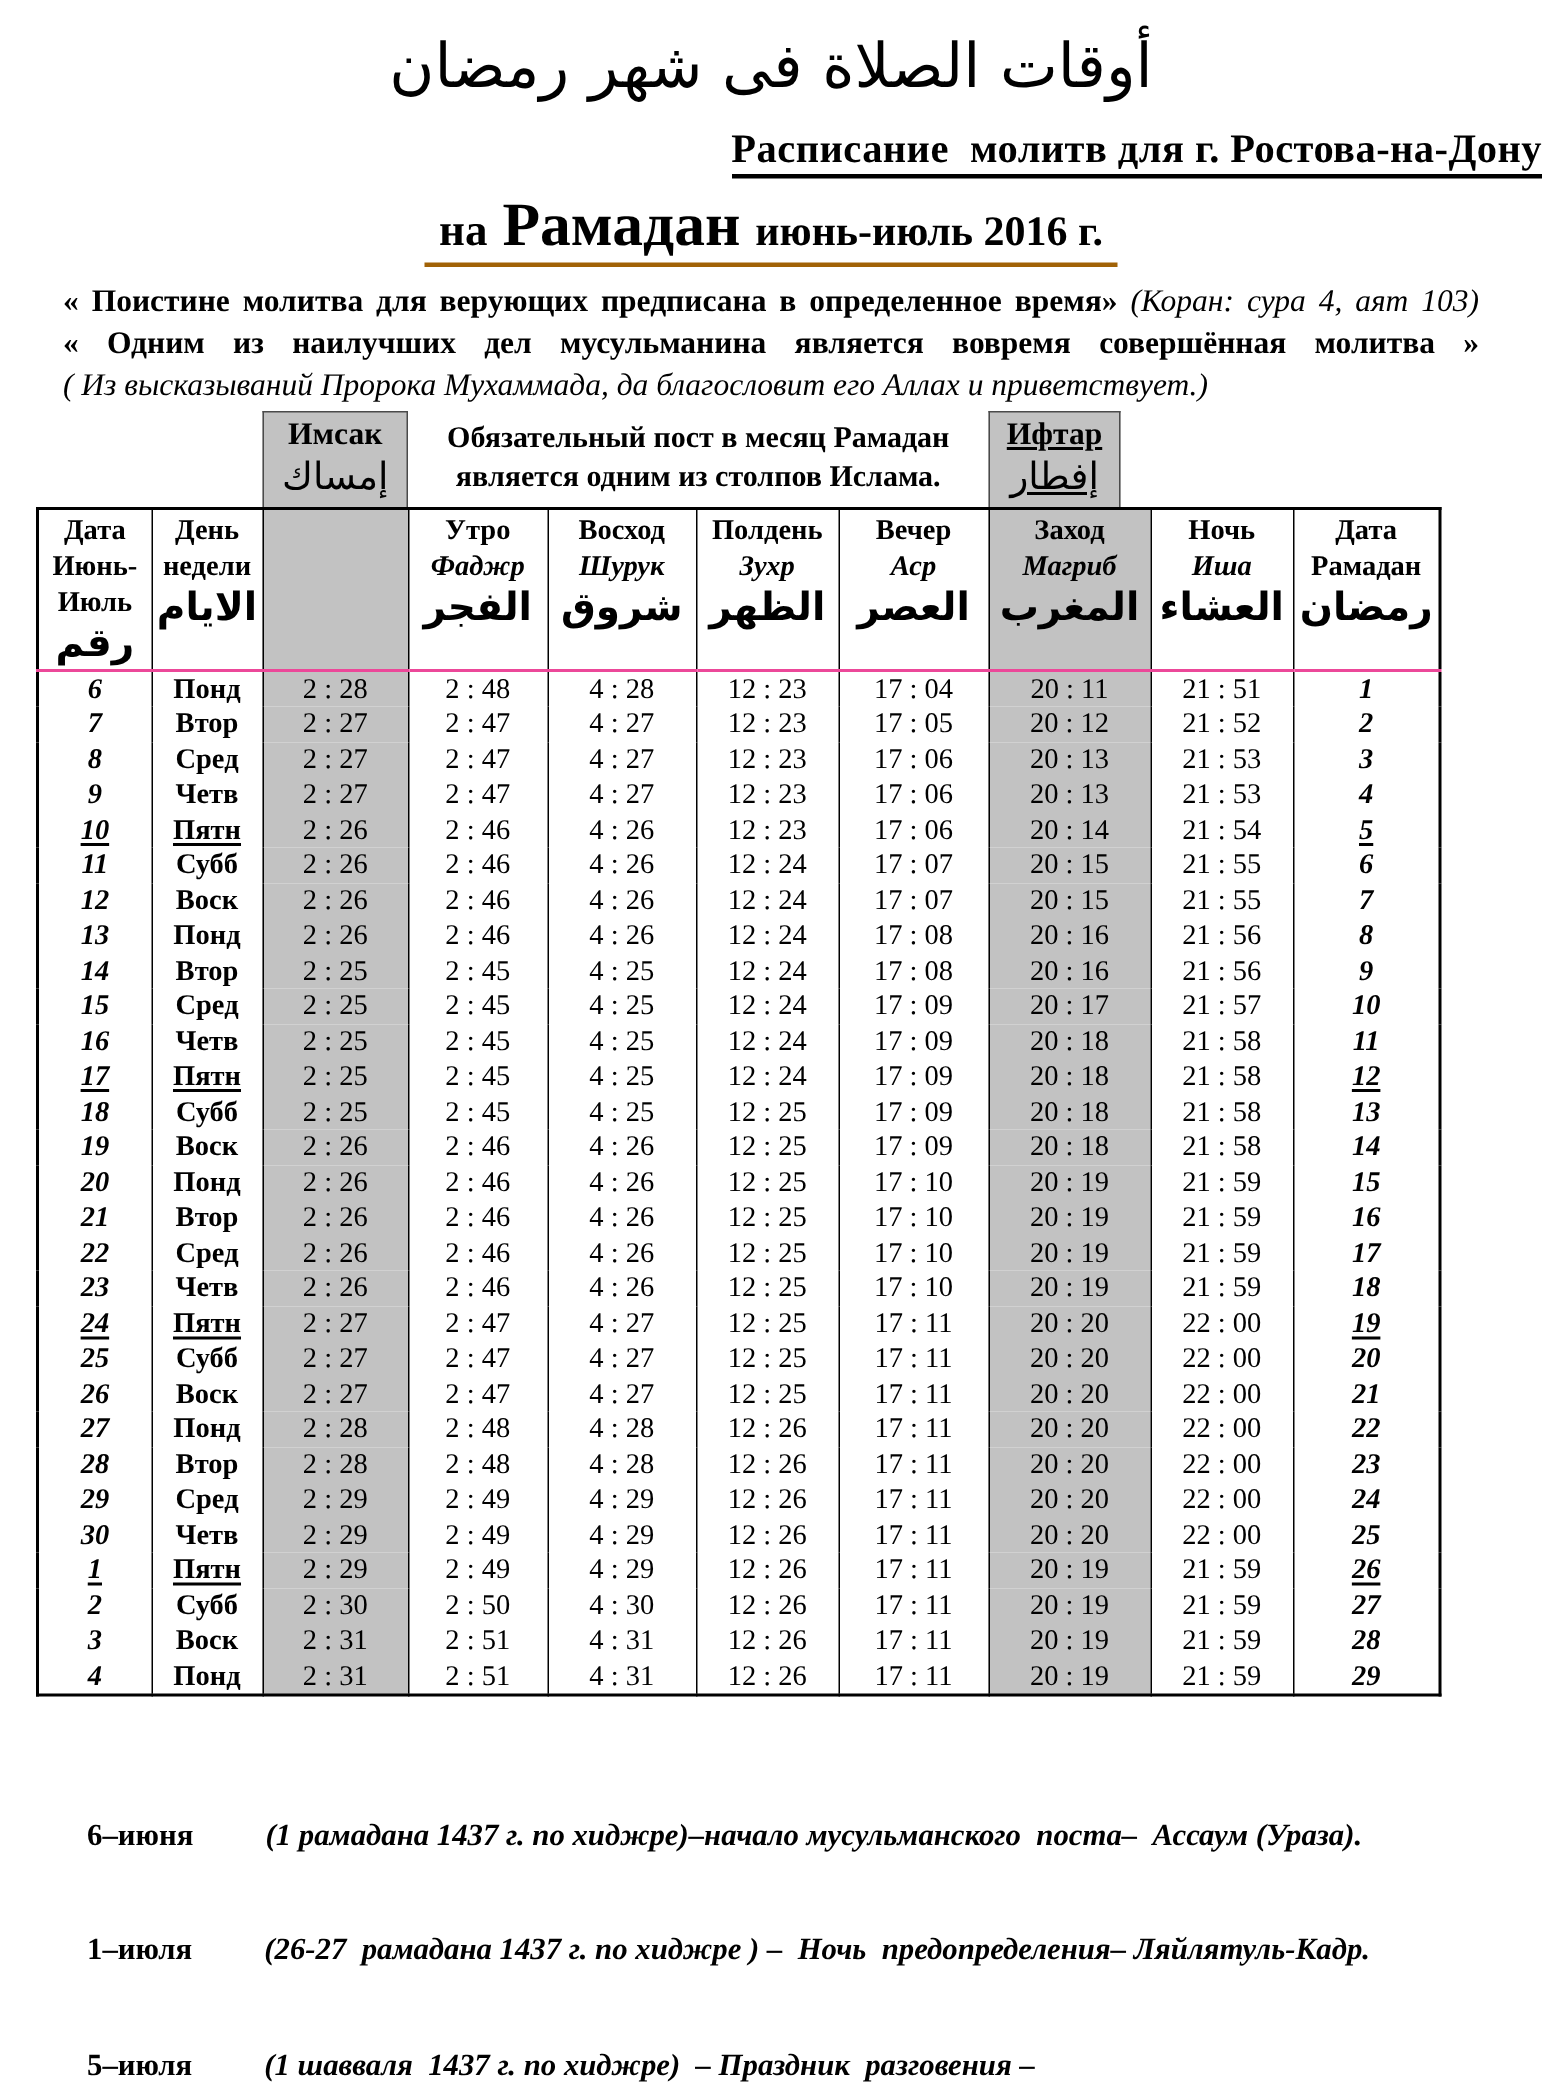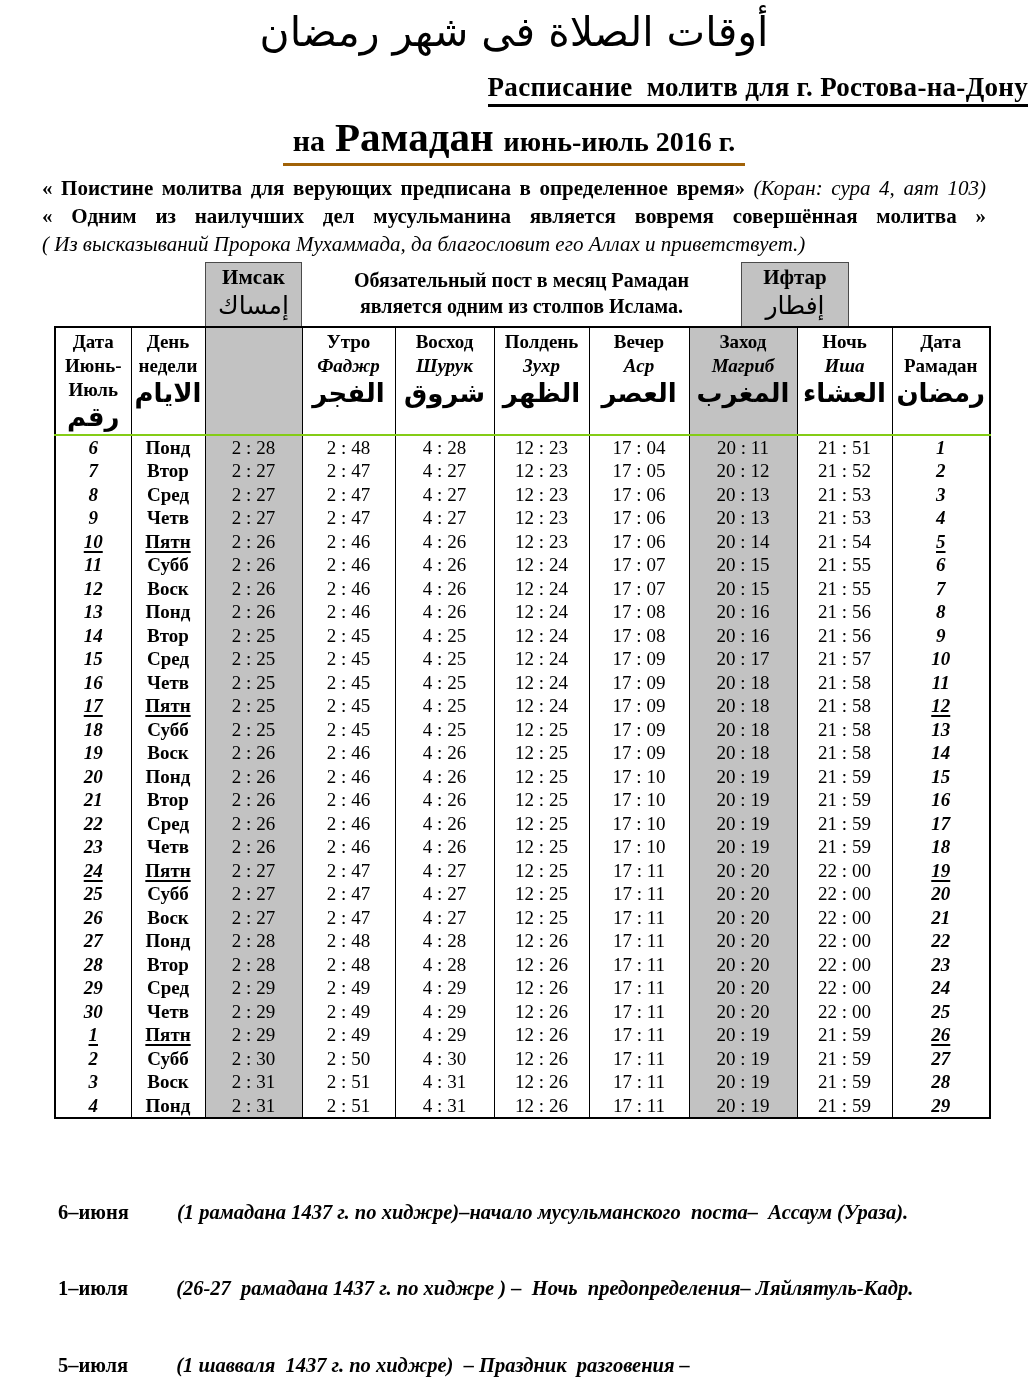--- a/index.html
+++ b/index.html
@@ -5,57 +5,57 @@
   * { box-sizing: border-box; }
   html, body { margin: 0; padding: 0; }
   body {
     width: 1028px; height: 1400px; overflow: hidden;
     background: #fff; color: #000;
     font-family: "Liberation Serif", "DejaVu Serif", serif;
   }
   .ar-font { font-family: "DejaVu Sans", sans-serif; }
 
   
-  .arabic-title { text-align: center; font-size: 41px; line-height: 64px; }
+  .arabic-title { text-align: center; font-size: 41px; line-height: 64px; padding-top: 12px; }
   .title1 { text-align: right; margin-top: 8px; }
   .title1 span {
     display: inline-block; font-size: 27px; font-weight: bold; white-space: pre;
     border-bottom: 3px solid #000; padding-bottom: 1px; letter-spacing: .3px;
   }
   .title2 { text-align: center; margin-top: 6px; }
   .title2 .wrap { display: inline-block; border-bottom: 3px solid #a16207; padding: 0 10px 2px; white-space: pre; }
   .t2-pre { font-size: 30px; font-weight: bold; }
   .t2-main { font-size: 41px; font-weight: bold; padding: 0 10px; }
   .t2-suf { font-size: 28px; font-weight: bold; }
 
   .quotes { margin: 8px 42px 0 42px; }
   .q { font-size: 21px; line-height: 28px; }
   .q1 { text-align: justify; text-align-last: justify; }
   .q1 .qt { font-weight: bold; }
   .q1 .src { font-style: italic; }
   .q2 { font-weight: bold; text-align: justify; text-align-last: justify; }
   .q3 { font-style: italic; }
 
   
-  .table-zone { margin-left: 54px; width: 940px; margin-top: 4px; }
+  .table-zone { margin-left: 24px; width: 940px; margin-top: 4px; }
   .preheader { display: flex; height: 64px; }
   .ph-spacer { width: 151px; }
   .ph-box {
     background: var(--shade, #c2c2c2);
     border: 1px solid #4a4a4a; border-bottom: none; text-align: center;
   }
   .ph-imsak { width: 97px; }
-  .ph-iftar { width: 108px; }
-  .ph-note { width: 439px; text-align: center; font-weight: bold; font-size: 20px; line-height: 26px; padding: 5px 14px 0; }
+  .ph-iftar { width: 88px; text-decoration: underline; }
+  .ph-note { width: 387px; text-align: center; font-weight: bold; font-size: 20px; line-height: 26px; padding: 5px 14px 0; }
   .ph-ru { font-weight: bold; font-size: 21px; line-height: 25px; padding-top: 2px; }
   .ph-ar { font-size: 25px; line-height: 32px; }
 
   table { border-collapse: collapse; table-layout: fixed; width: 937px; border: 2px solid #000; }
   th, td { border-left: 1px solid #000; border-right: 1px solid #000; padding: 0; text-align: center; }
-  thead th { height: 100px; border-bottom: 2px solid #84cc16; vertical-align: top; font-weight: bold; text-align: center; }
+  thead th { height: 100px; border-bottom: 2px solid #ec4899; vertical-align: top; font-weight: bold; text-align: center; }
   .h-ru { font-size: 19px; font-weight: bold; line-height: 21px; margin-top: 3px; }
   .h-ru.it { font-style: italic; }
   .h-ar { font-size: 26px; line-height: 34px; font-family: "DejaVu Sans", sans-serif; }
   tbody td { height: 23.5px; font-size: 19px; line-height: 23px; vertical-align: middle; white-space: nowrap; }
   .shade { background: var(--shade, #c2c2c2); }
   td.c0, td.c9 { font-weight: bold; font-style: italic; }
   td.c1 { font-weight: bold; }
   tr.fri td.u { text-decoration: underline; text-decoration-thickness: 2px; text-underline-offset: 3px; }
 
   

